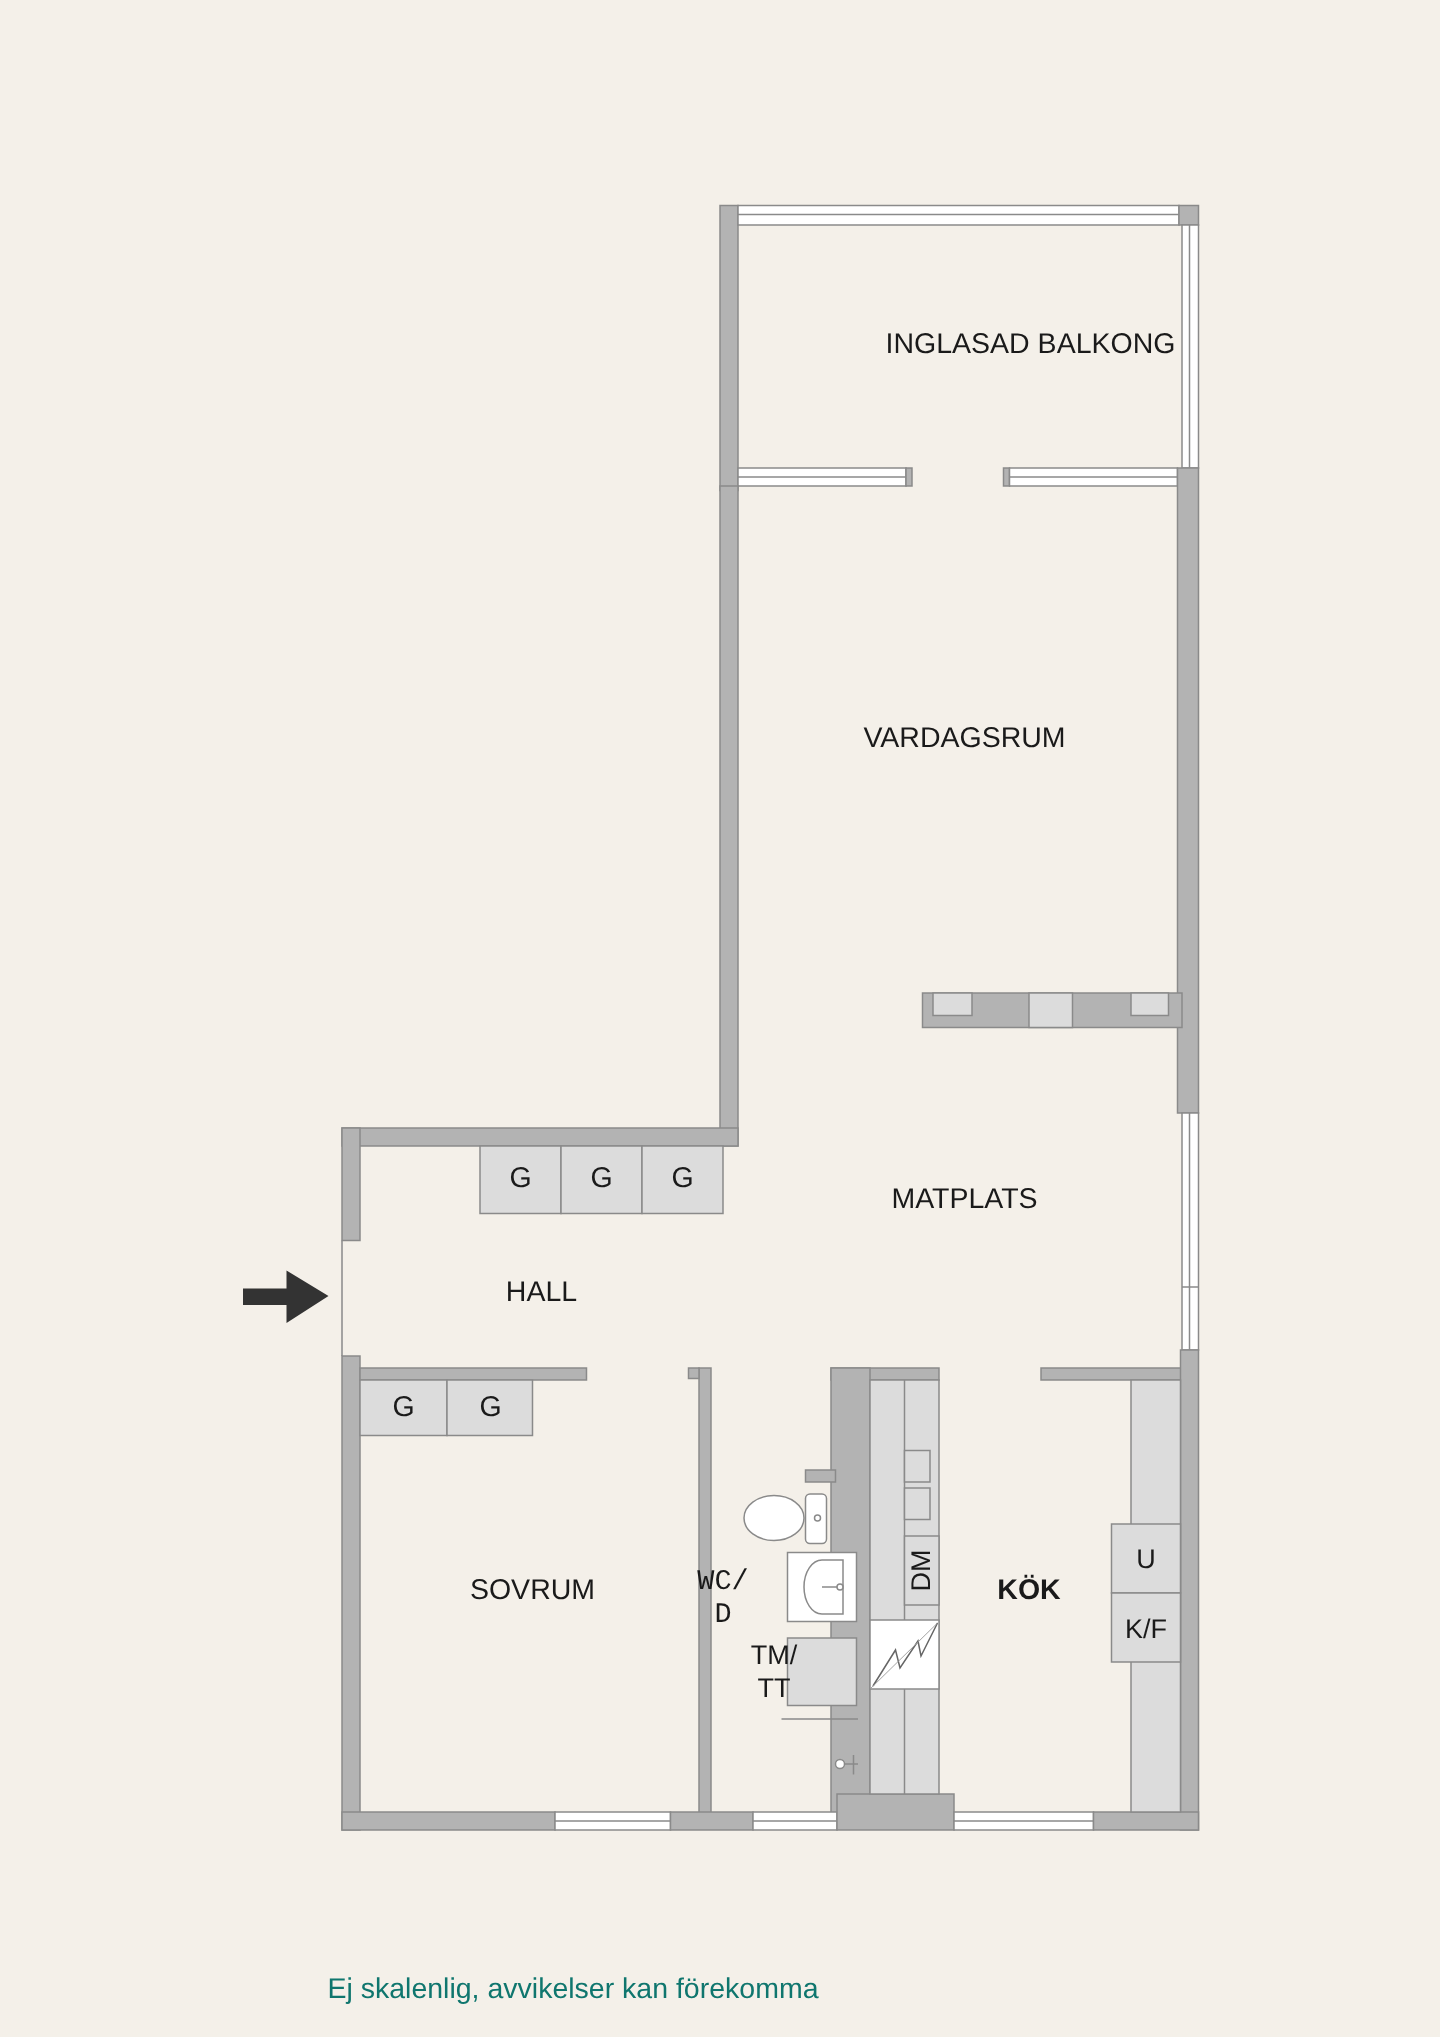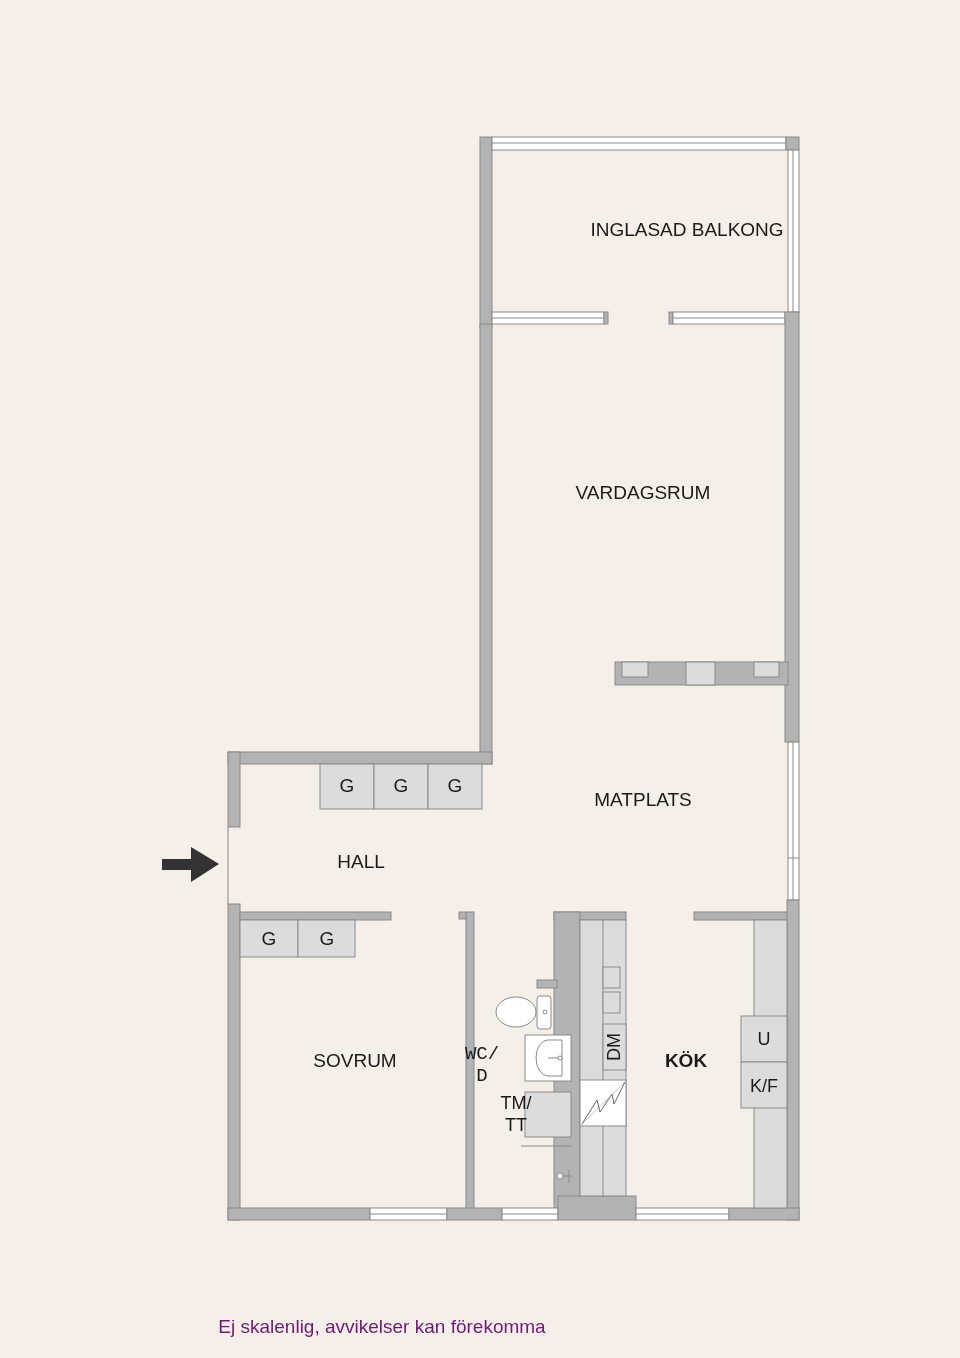--- a/index.html
+++ b/index.html
@@ -1,20 +1,20 @@
 <!DOCTYPE html>
 <html><head>
   <meta charset="utf-8">
   <style>
     html, body { margin: 0; padding: 0; }
     body { width: 960px; height: 1358px; background: #f4f0e9; position: relative; overflow: hidden; font-family: "Liberation Sans", sans-serif; }
     #plan { position: absolute; left: 0; top: 0; width: 960px; height: 1358px; }
     .lbl { position: absolute; transform: translate(-50%, -50%); font-family: "Liberation Sans", sans-serif; font-size: 19px; color: #1a1a1a; white-space: nowrap; text-align: center; line-height: 22px; }
     .sm { font-size: 18px; }
-    .footer { position: absolute; left: 0; width: 764px; top: 1316px; text-align: center; font-size: 19px; color: #701a75; }
+    .footer { position: absolute; left: 0; width: 764px; top: 1316px; text-align: center; font-size: 19px; color: #0f766e; }
   </style>
 </head>
 <body>
 
 <svg id="plan" viewBox="0 0 960 1358" xmlns="http://www.w3.org/2000/svg">
   <rect x="0" y="0" width="960" height="1358" fill="#f4f0e9"></rect>
 
   <g fill="#f4f0e9">
     <rect x="492" y="150" width="296" height="162"></rect>
     <rect x="492" y="324" width="296" height="590"></rect>

